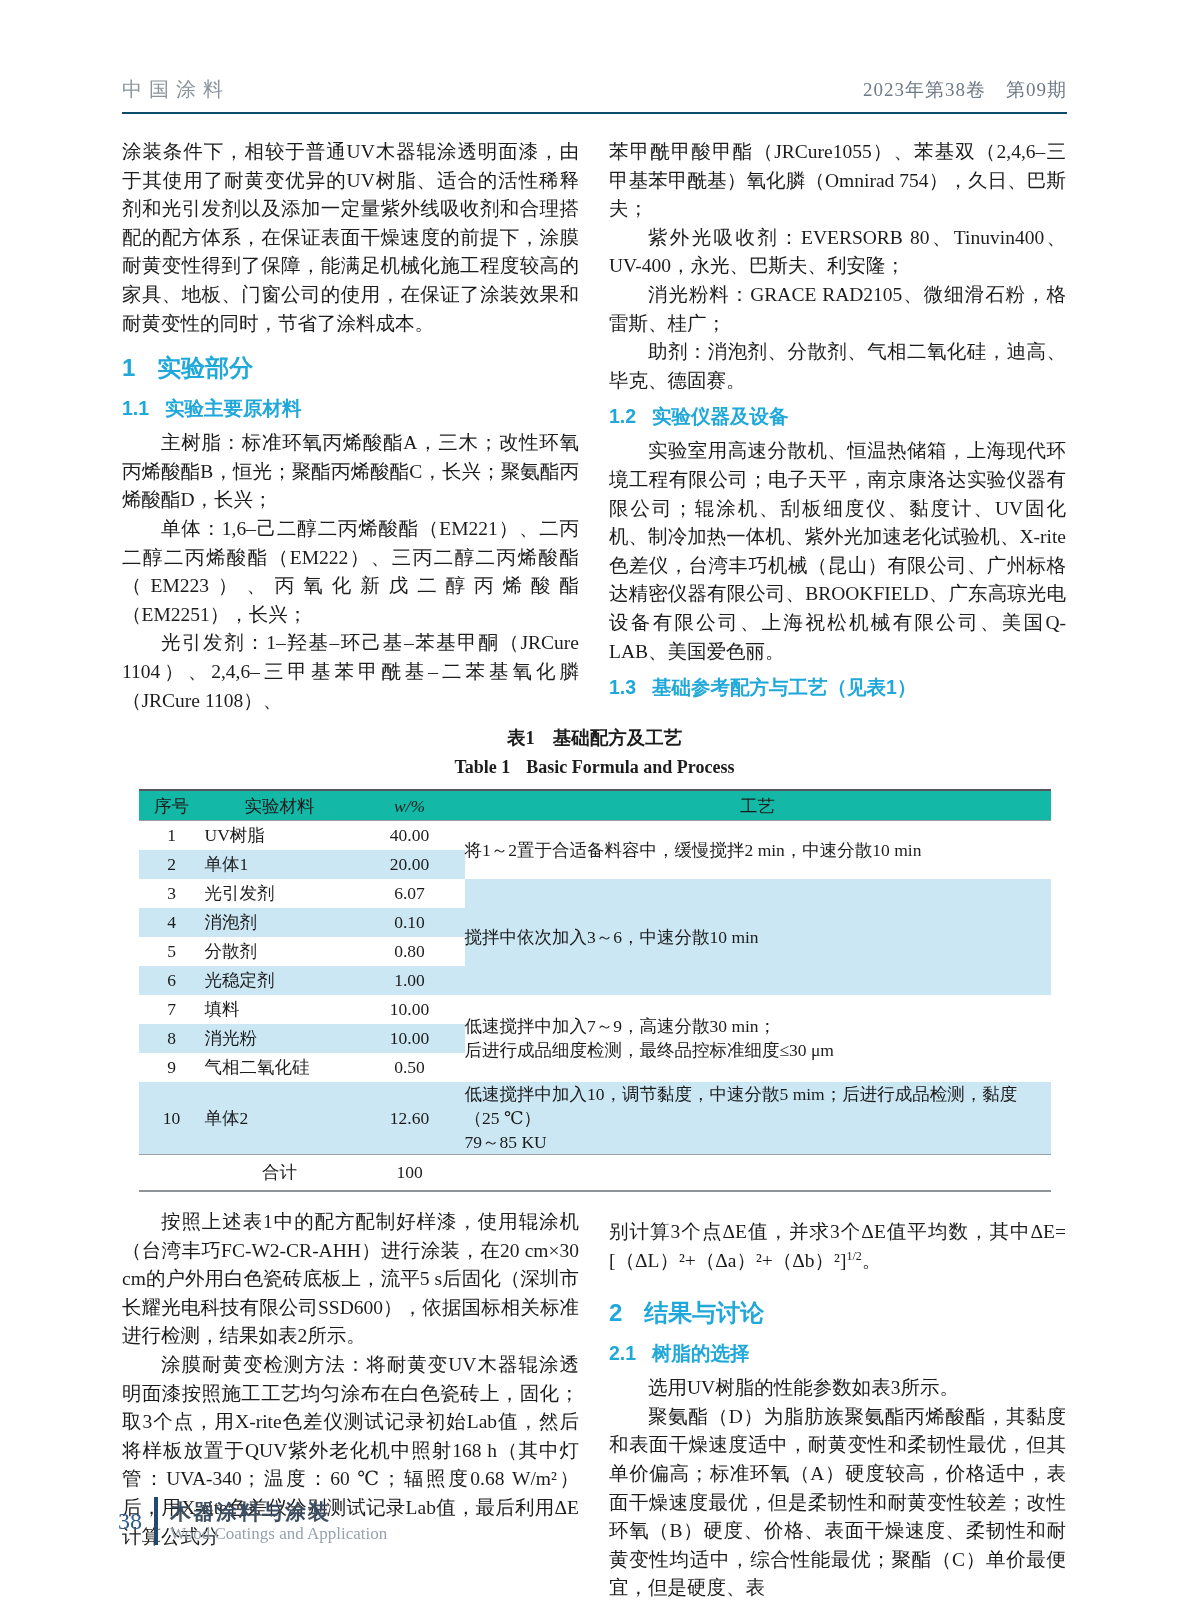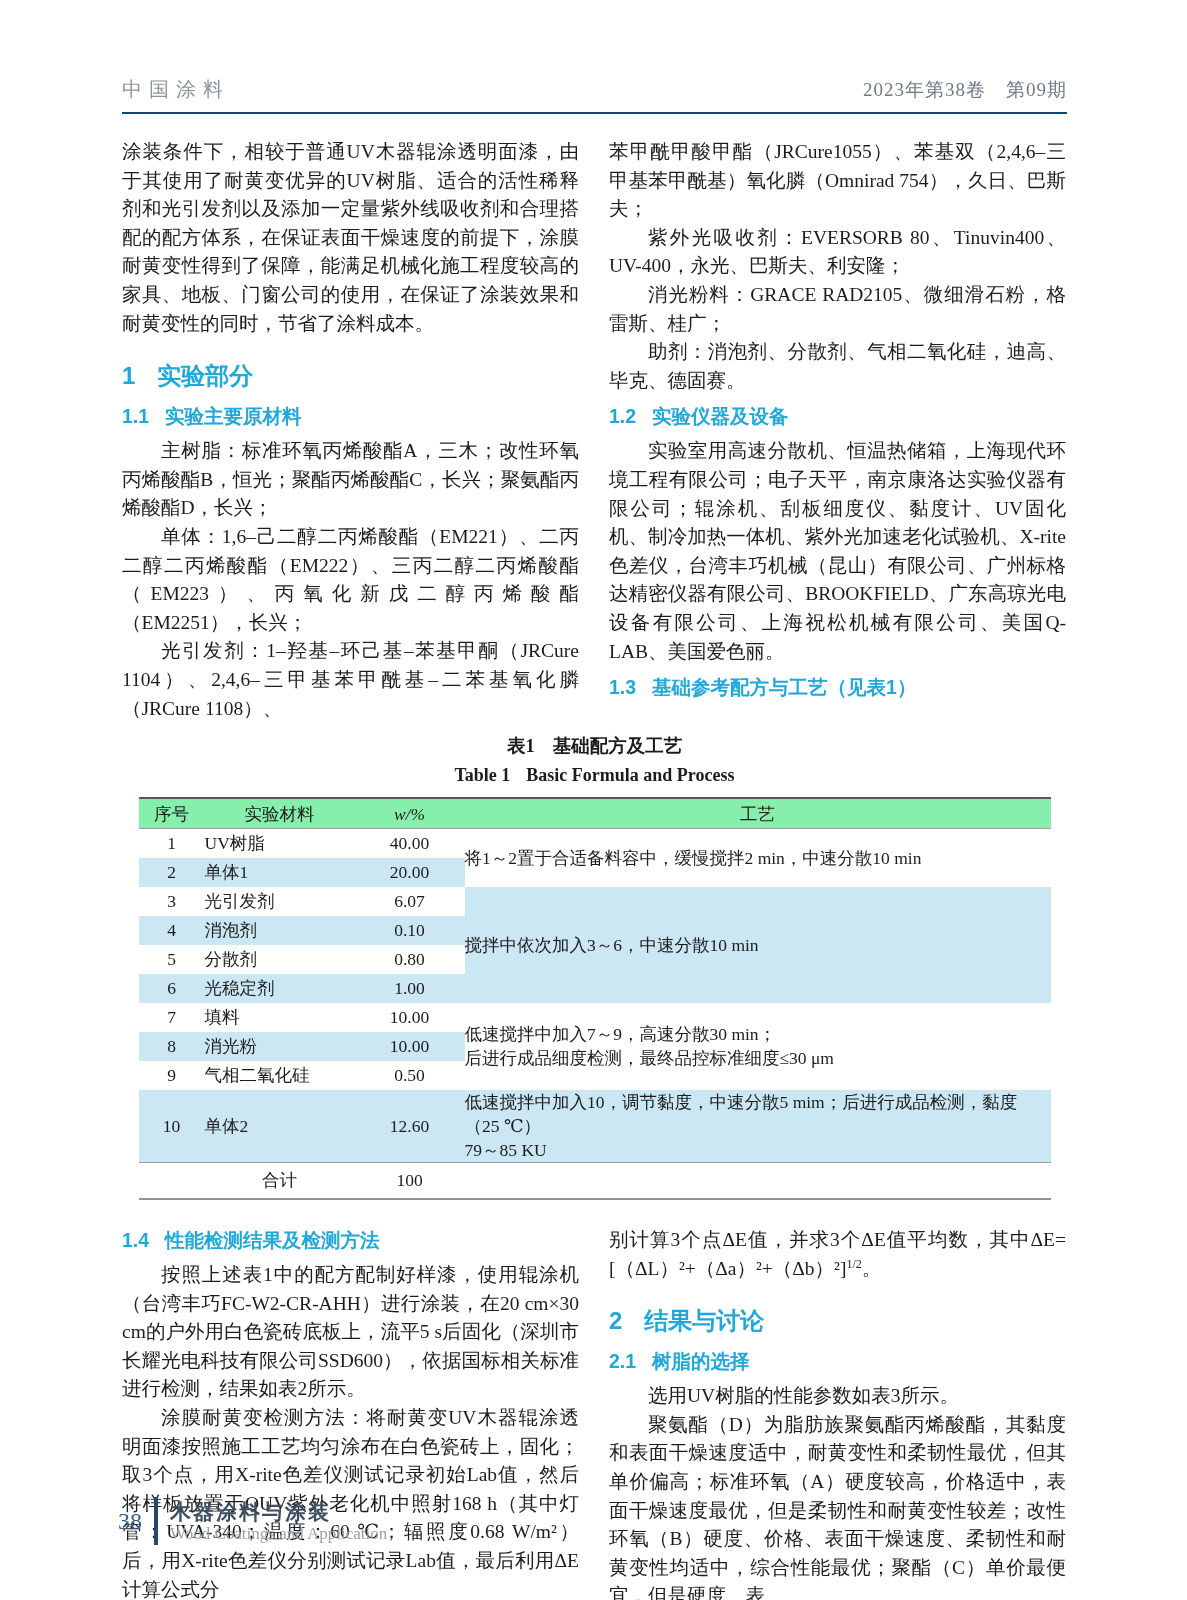--- a/index.html
+++ b/index.html
@@ -13,37 +13,37 @@
     border-bottom:2px solid #0c4a6e;padding-bottom:9px;}
   .runhead .journal{font-size:20px;color:#8b949c;letter-spacing:7px;}
   .runhead .issue{font-size:19px;color:#6e7a85;letter-spacing:1px;}
   
   .cols{display:flex;gap:30px;margin-top:24px;}
   .col{width:457px;}
   p{margin:0;text-align:justify;font-size:19.5px;line-height:28.6px;}
   .indent{text-indent:2em;}
   
   .h1{font-family:"Liberation Sans","DejaVu Sans",sans-serif;font-weight:bold;
-      font-size:24px;color:#1fa8d9;margin:22px 0 10px 0;line-height:32px;}
+      font-size:24px;color:#1fa8d9;margin:14px 0 10px 0;line-height:32px;}
   .h1 .h-num{margin-right:22px;}
   .h2{font-family:"Liberation Sans","DejaVu Sans",sans-serif;font-weight:bold;
       font-size:19.5px;color:#1fa8d9;margin:7px 0 7px 0;line-height:28px;}
   .h2 .h-num{margin-right:16px;}
   
   .tbl-block{margin-top:8px;}
   .tbl-title-zh{text-align:center;font-size:18.5px;font-weight:bold;line-height:30px;}
   .tbl-title-zh .t-lab{margin-right:18px;}
   .tbl-title-en{text-align:center;font-size:18px;font-weight:bold;line-height:28px;
       font-family:"Liberation Serif","DejaVu Serif",serif;}
   .tbl-title-en .t-lab{margin-right:16px;}
   table.formula{border-collapse:collapse;width:912px;margin:8px auto 0 auto;
       font-size:17.5px;table-layout:fixed;}
   table.formula th,table.formula td{padding:0;vertical-align:middle;line-height:24px;}
   table.formula thead th{height:29px;font-weight:normal;text-align:center;
-      background:#86efac;border-top:2px solid #56575a;border-bottom:1px solid #9aa0a5;}
+      background:#14b8a6;border-top:2px solid #56575a;border-bottom:1px solid #9aa0a5;}
   th.wh{font-style:italic;}
   tr.r{height:29px;}
   tr.r10{height:66px;}
   tr.total{height:37px;border-top:1px solid #9aa0a5;border-bottom:2px solid #8e9398;}
   td.no{text-align:center;}
   td.mat{text-align:left;padding-left:16px;}
   td.wv{text-align:center;}
   td.proc{text-align:left;padding-left:18px;white-space:pre-line;line-height:29px;}
   .blue{background:#cbe7f4;}
   td.center{text-align:center;padding-left:0;}
@@ -185,23 +185,20 @@
           <td class="mat center">合计</td>
           <td class="wv">100</td>
           <td class="proc"></td>
         </tr>
       </tbody>
     </table>
   </div>
 
   <div class="cols" style="margin-top:16px;">
     <div class="col">
-      <div class="h2" style="margin-top:10px;">
-        <span class="h-num">1.4</span><span>性能检测结果及检测方法</span>
-      </div>
       <p class="indent">按照上述表1中的配方配制好样漆，使用辊涂机（台湾丰巧FC-W2-CR-AHH）进行涂装，在20 cm×30 cm的户外用白色瓷砖底板上，流平5 s后固化（深圳市长耀光电科技有限公司SSD600），依据国标相关标准进行检测，结果如表2所示。</p>
       <p class="indent">涂膜耐黄变检测方法：将耐黄变UV木器辊涂透明面漆按照施工工艺均匀涂布在白色瓷砖上，固化；取3个点，用X-rite色差仪测试记录初始Lab值，然后将样板放置于QUV紫外老化机中照射168 h（其中灯管：UVA-340；温度：60 ℃；辐照度0.68 W/m²）后，用X-rite色差仪分别测试记录Lab值，最后利用ΔE计算公式分</p>
     </div>
 
     <div class="col">
       <p style="margin-top:10px;"><span>别计算3个点ΔE值，并求3个ΔE值平均数，其中ΔE=[（ΔL）²+（Δa）²+（Δb）²]</span><sup class="f">1/2</sup><span>。</span></p>
 
       <div class="h1" style="margin-top:22px;">
         <span class="h-num">2</span><span>结果与讨论</span>
       </div>

